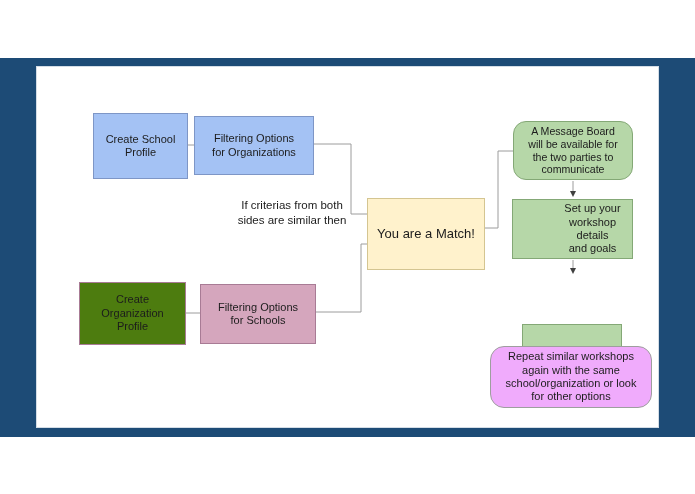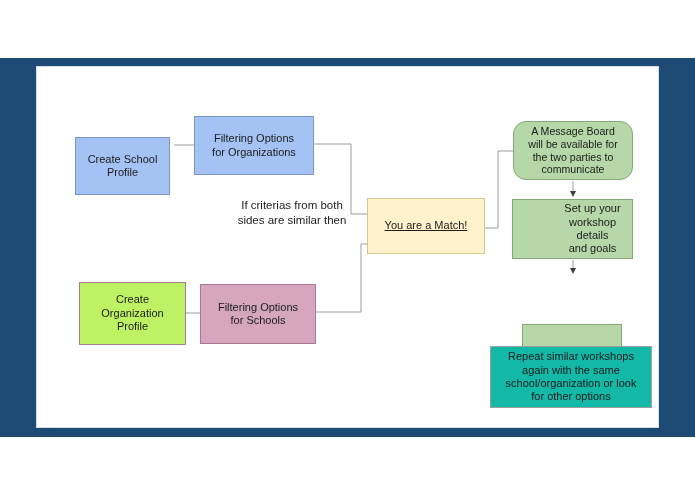--- a/index.html
+++ b/index.html
@@ -32,25 +32,25 @@
     display: flex;
     align-items: center;
     justify-content: center;
     text-align: center;
     white-space: pre-line;
     border: 1px solid #999999;
     font-size: 11px;
     line-height: 1.22;
     color: #1c1c1c;
   }
-  .n1 { left: 38px;  top: 46px;  width: 95px;  height: 58px; margin-top: 24px; }
+  .n1 { left: 56px;  top: 46px;  width: 95px;  height: 66px; }
   .n2 { left: 157px; top: 49px;  width: 120px; height: 59px; }
   .n3 { left: 42px;  top: 215px; width: 107px; height: 63px; }
   .n4 { left: 163px; top: 217px; width: 116px; height: 60px; }
-  .n5 { left: 330px; top: 131px; width: 118px; height: 56px; font-size: 11px; text-decoration: underline; }
+  .n5 { left: 330px; top: 131px; width: 118px; height: 72px; font-size: 13px; }
   .n6 { left: 476px; top: 54px;  width: 120px; height: 59px; font-size: 10.6px; }
   .n7 { left: 475px; top: 132px; width: 121px; height: 60px; padding-left: 40px; }
   .n8 { left: 485px; top: 209px; width: 100px; height: 53px; }
   .n9 { left: 453px; top: 279px; width: 162px; height: 62px; }
   .caption {
     position: absolute;
     left: 180px; top: 131px;
     width: 150px;
     text-align: center;
     white-space: pre-line;
@@ -80,41 +80,41 @@
       <line x1="536" y1="193" x2="536" y2="205" stroke="#9c9c9c" stroke-width="1" marker-end="url(#arrow)"></line>
       <line x1="536" y1="263" x2="536" y2="275" stroke="#9c9c9c" stroke-width="1" marker-end="url(#arrow)"></line>
     </svg>
 
     <div class="node n1" style="background-color: rgb(164, 194, 244); border-color: rgb(126, 150, 198);">Create School
 Profile</div>
 
     <div class="node n2" style="background-color: rgb(164, 194, 244); border-color: rgb(126, 150, 198);">Filtering Options
 for Organizations</div>
 
-    <div class="node n3" style="background-color: #bef264; border-color: rgb(168, 123, 149);">Create
+    <div class="node n3" style="background-color: #4d7c0f; border-color: rgb(168, 123, 149);">Create
 Organization
 Profile</div>
 
     <div class="node n4" style="background-color: rgb(213, 166, 189); border-color: rgb(168, 123, 149);">Filtering Options
 for Schools</div>
 
     <div class="node n5" style="background-color: rgb(255, 242, 204); border-color: rgb(212, 197, 145);">You are a Match!</div>
 
     <div class="node n6" style="background-color: rgb(182, 215, 168); border-color: rgb(132, 168, 118); border-radius: 13px;">A Message Board
 will be available for
 the two parties to
 communicate</div>
 
     <div class="node n7" style="background-color: rgb(182, 215, 168); border-color: rgb(132, 168, 118);">Set up your
 workshop details
 and goals</div>
 
     <div class="node n8" style="background-color: rgb(182, 215, 168); border-color: rgb(132, 168, 118); margin-top: 48px;">Workshop Day!</div>
 
-    <div class="node n9" style="background-color: #14b8a6; border-color: rgb(158, 158, 158);">Repeat similar workshops
+    <div class="node n9" style="background-color: #f0abfc; border-color: rgb(158, 158, 158); border-radius: 14px;">Repeat similar workshops
 again with the same
 school/organization or look
 for other options</div>
 
     <div class="caption">If criterias from both
 sides are similar then</div>
 
   </div>
 </div>
 

